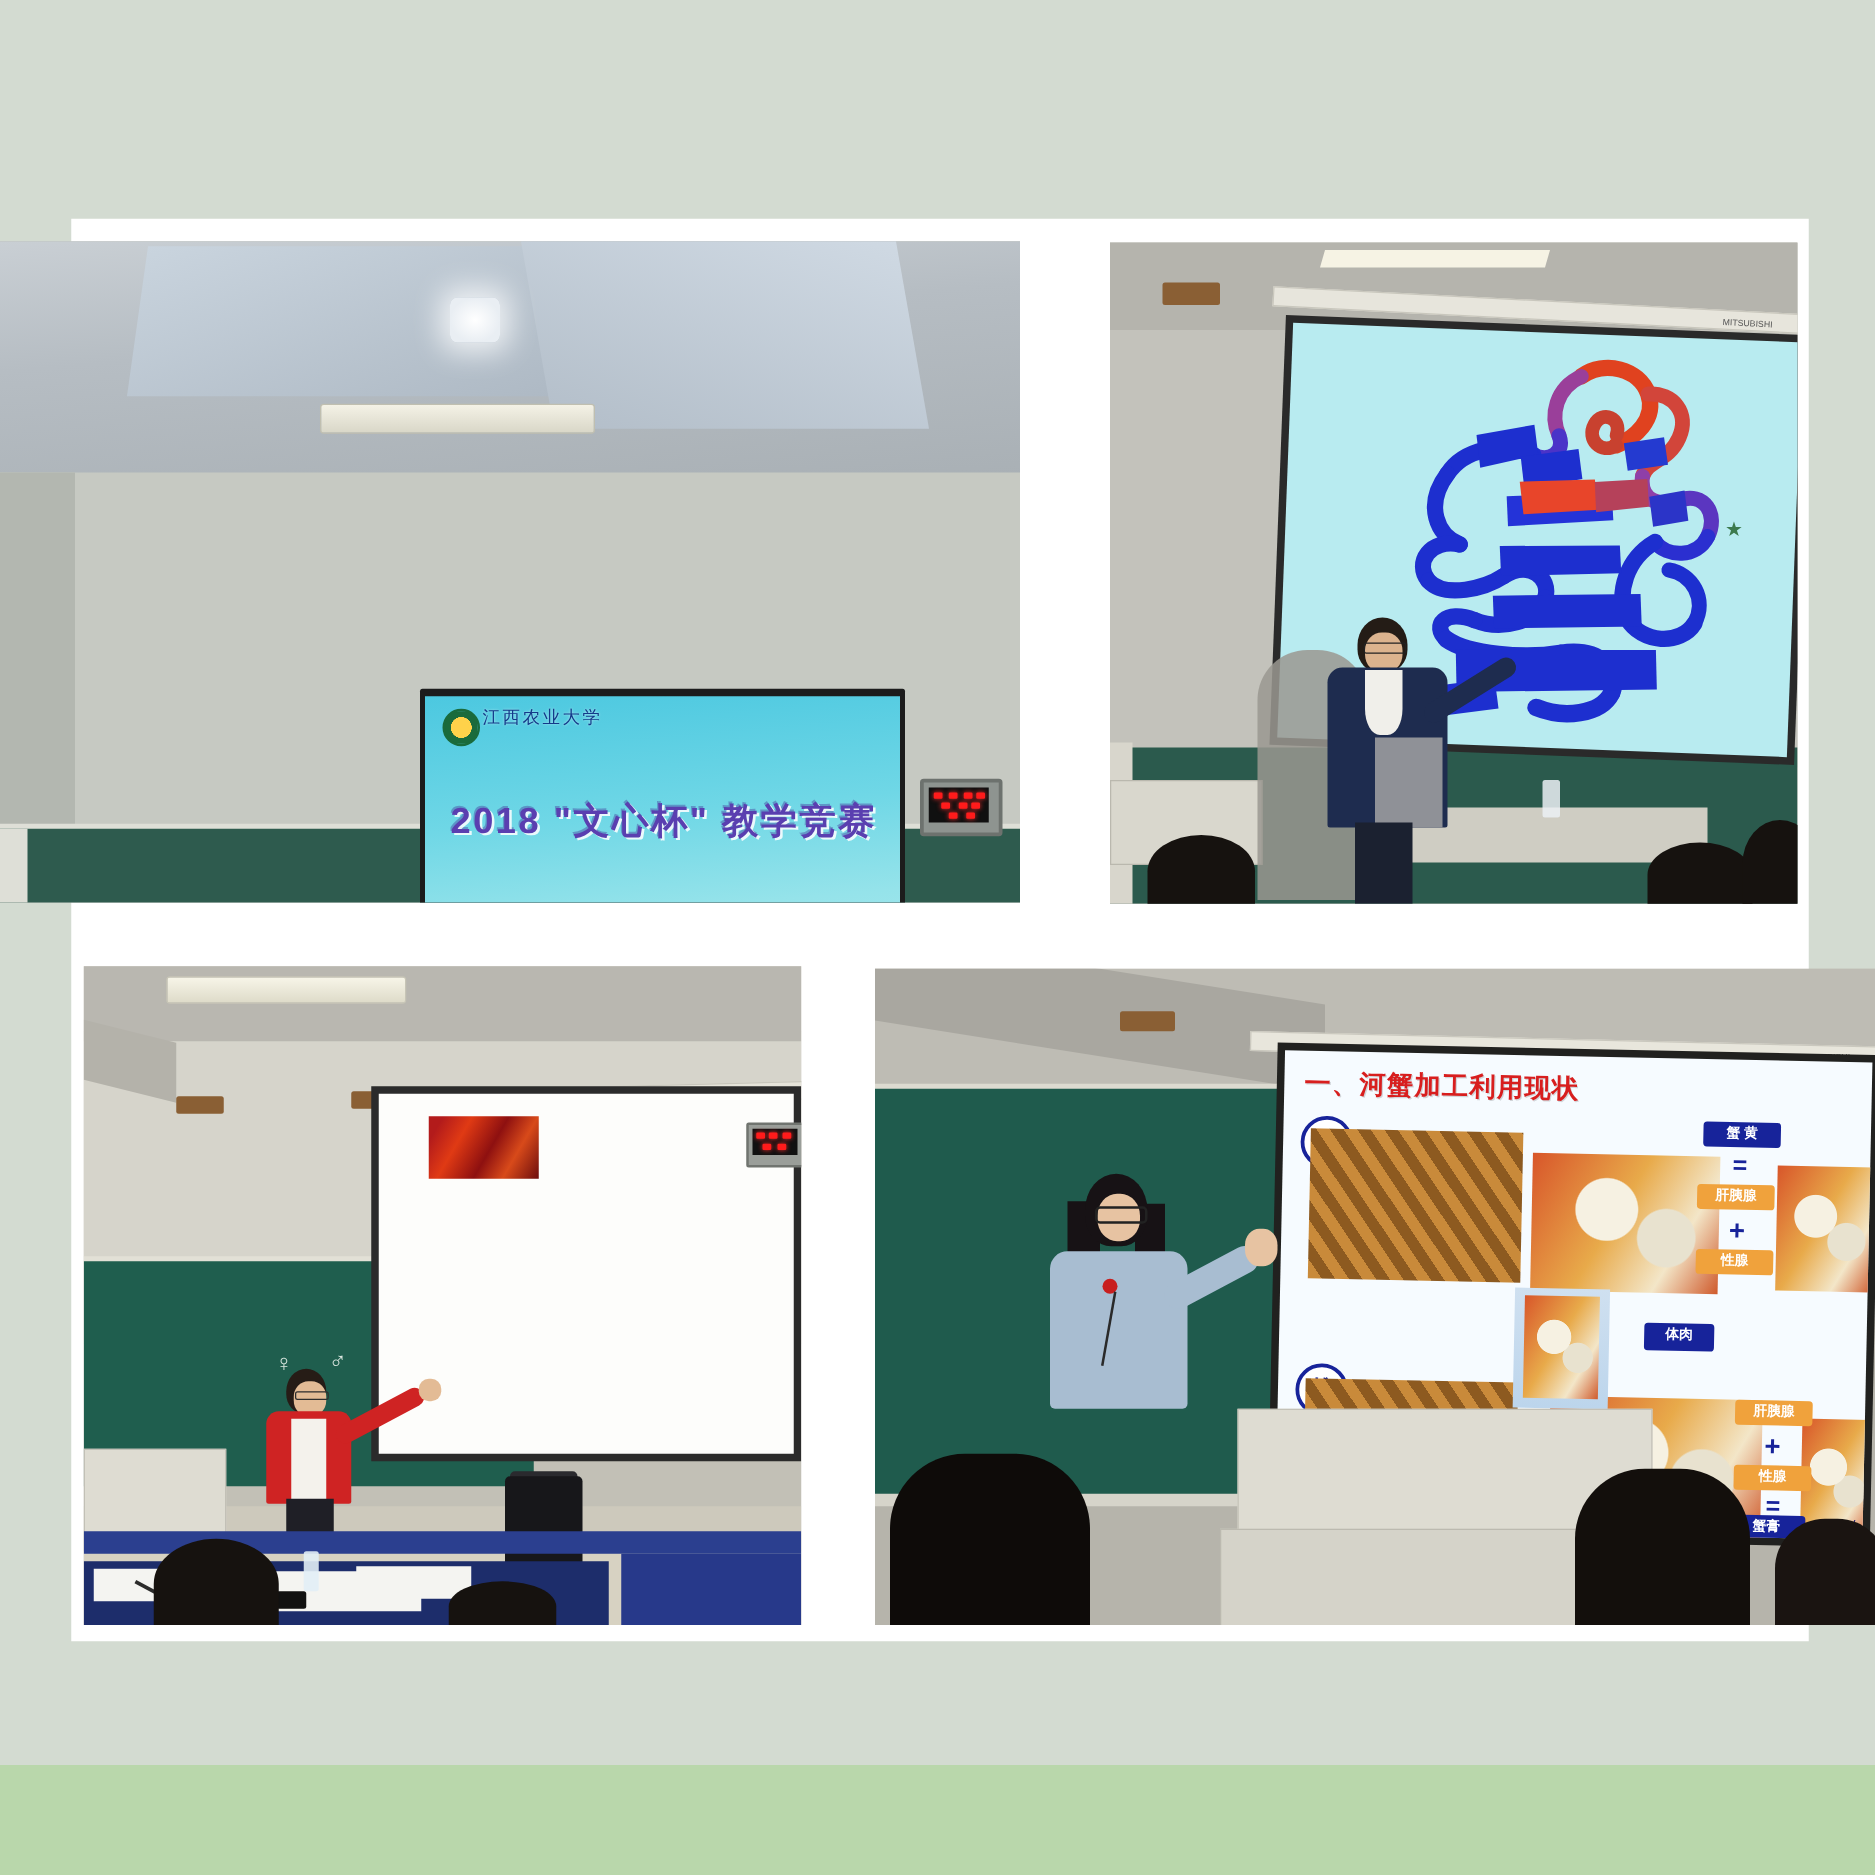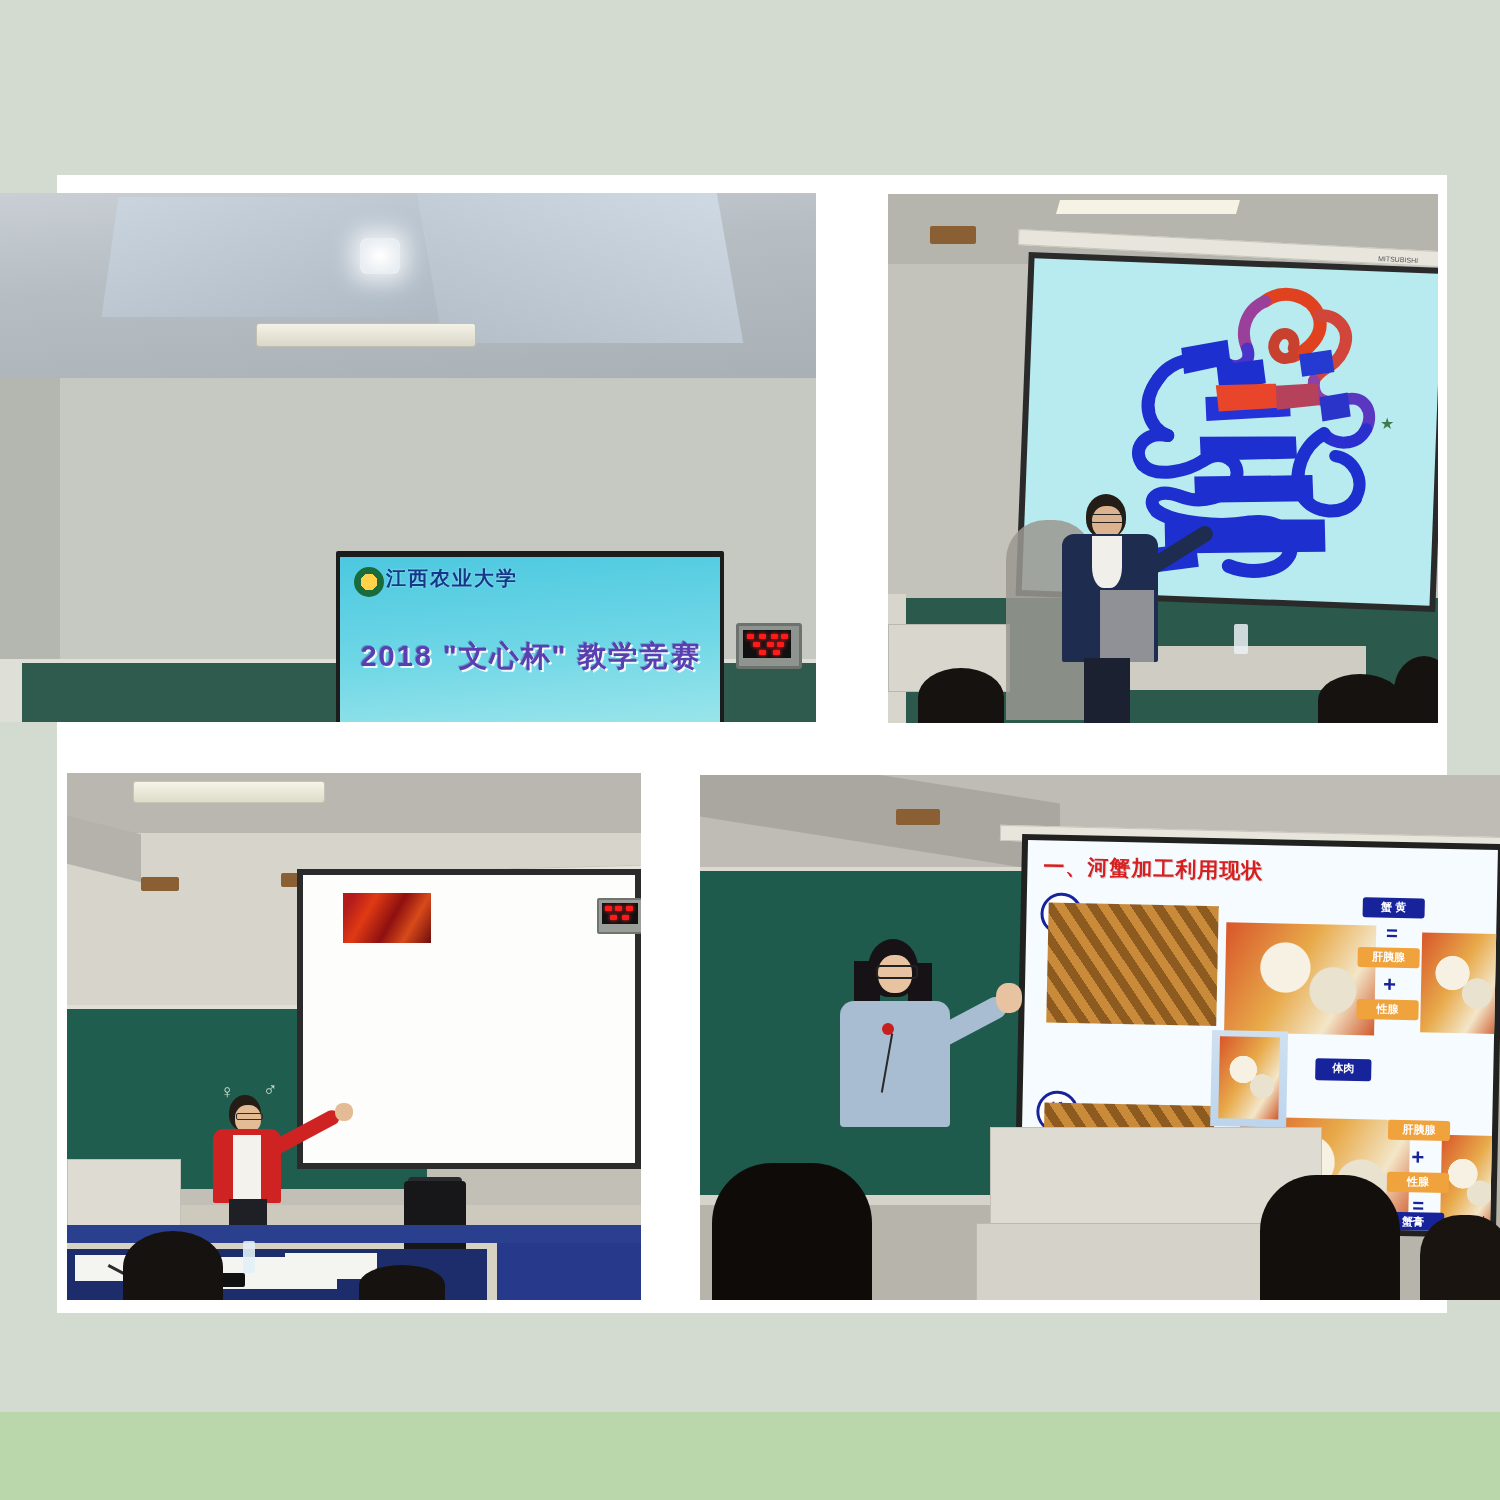--- a/index.html
+++ b/index.html
@@ -35,21 +35,21 @@
   .p1-wall{position:absolute;left:0;top:185px;width:816px;height:290px;background:#c6c9c2;}
   .p1-wallL{position:absolute;left:0;top:185px;width:60px;height:300px;background:#b3b7b0;}
   .p1-board{position:absolute;left:0;top:470px;width:816px;height:190px;background:#2e5b4e;}
   .p1-boardTop{position:absolute;left:0;top:466px;width:816px;height:8px;background:#dedfd7;}
   .p1-boardL{position:absolute;left:0;top:470px;width:22px;height:190px;background:#dedfd7;}
   .p1-screenframe{position:absolute;left:336px;top:358px;width:388px;height:291px;background:#1c1c1c;border-radius:2px;}
   .p1-screen{position:absolute;left:4px;top:6px;width:380px;height:279px;overflow:hidden;
     background:linear-gradient(175deg,#4cc8e0 0%,#6fd7e6 35%,#95e3ea 60%,#bdeef0 100%);}
   .p1-logo{position:absolute;left:14px;top:10px;width:26px;height:26px;border-radius:50%;
     background:radial-gradient(#ffd24a 45%,#1a6b3c 46%);border:2px solid #1a6b3c;}
-  .p1-uni{position:absolute;left:46px;top:8px;color:#133a8a;font-size:20px;font-weight:bold;letter-spacing:2px;
+  .p1-uni{position:absolute;left:46px;top:8px;color:#133a8a;font-size:14px;font-weight:normal;letter-spacing:2px;
     text-shadow:0 0 2px rgba(255,255,255,.6);}
   .p1-title{position:absolute;left:16px;top:80px;width:350px;text-align:center;
     color:#5a3fb0;font-size:29px;font-weight:bold;letter-spacing:2px;
     text-shadow:2px 2px 0 rgba(255,255,255,.85),-1px -1px 0 rgba(60,30,140,.35);}
   .p1-clock{position:absolute;left:736px;top:430px;width:60px;height:40px;background:#8e9490;
     border:3px solid #6d726e;border-radius:3px;}
   .p1-clockface{position:absolute;left:4px;top:4px;width:48px;height:28px;background:#101010;}
   .p1-led{position:absolute;width:7px;height:5px;background:#ff1b1b;border-radius:1px;box-shadow:0 0 4px #ff2b2b;}
   .aud{position:absolute;background:#16120f;border-radius:50% 50% 0 0;}
 

